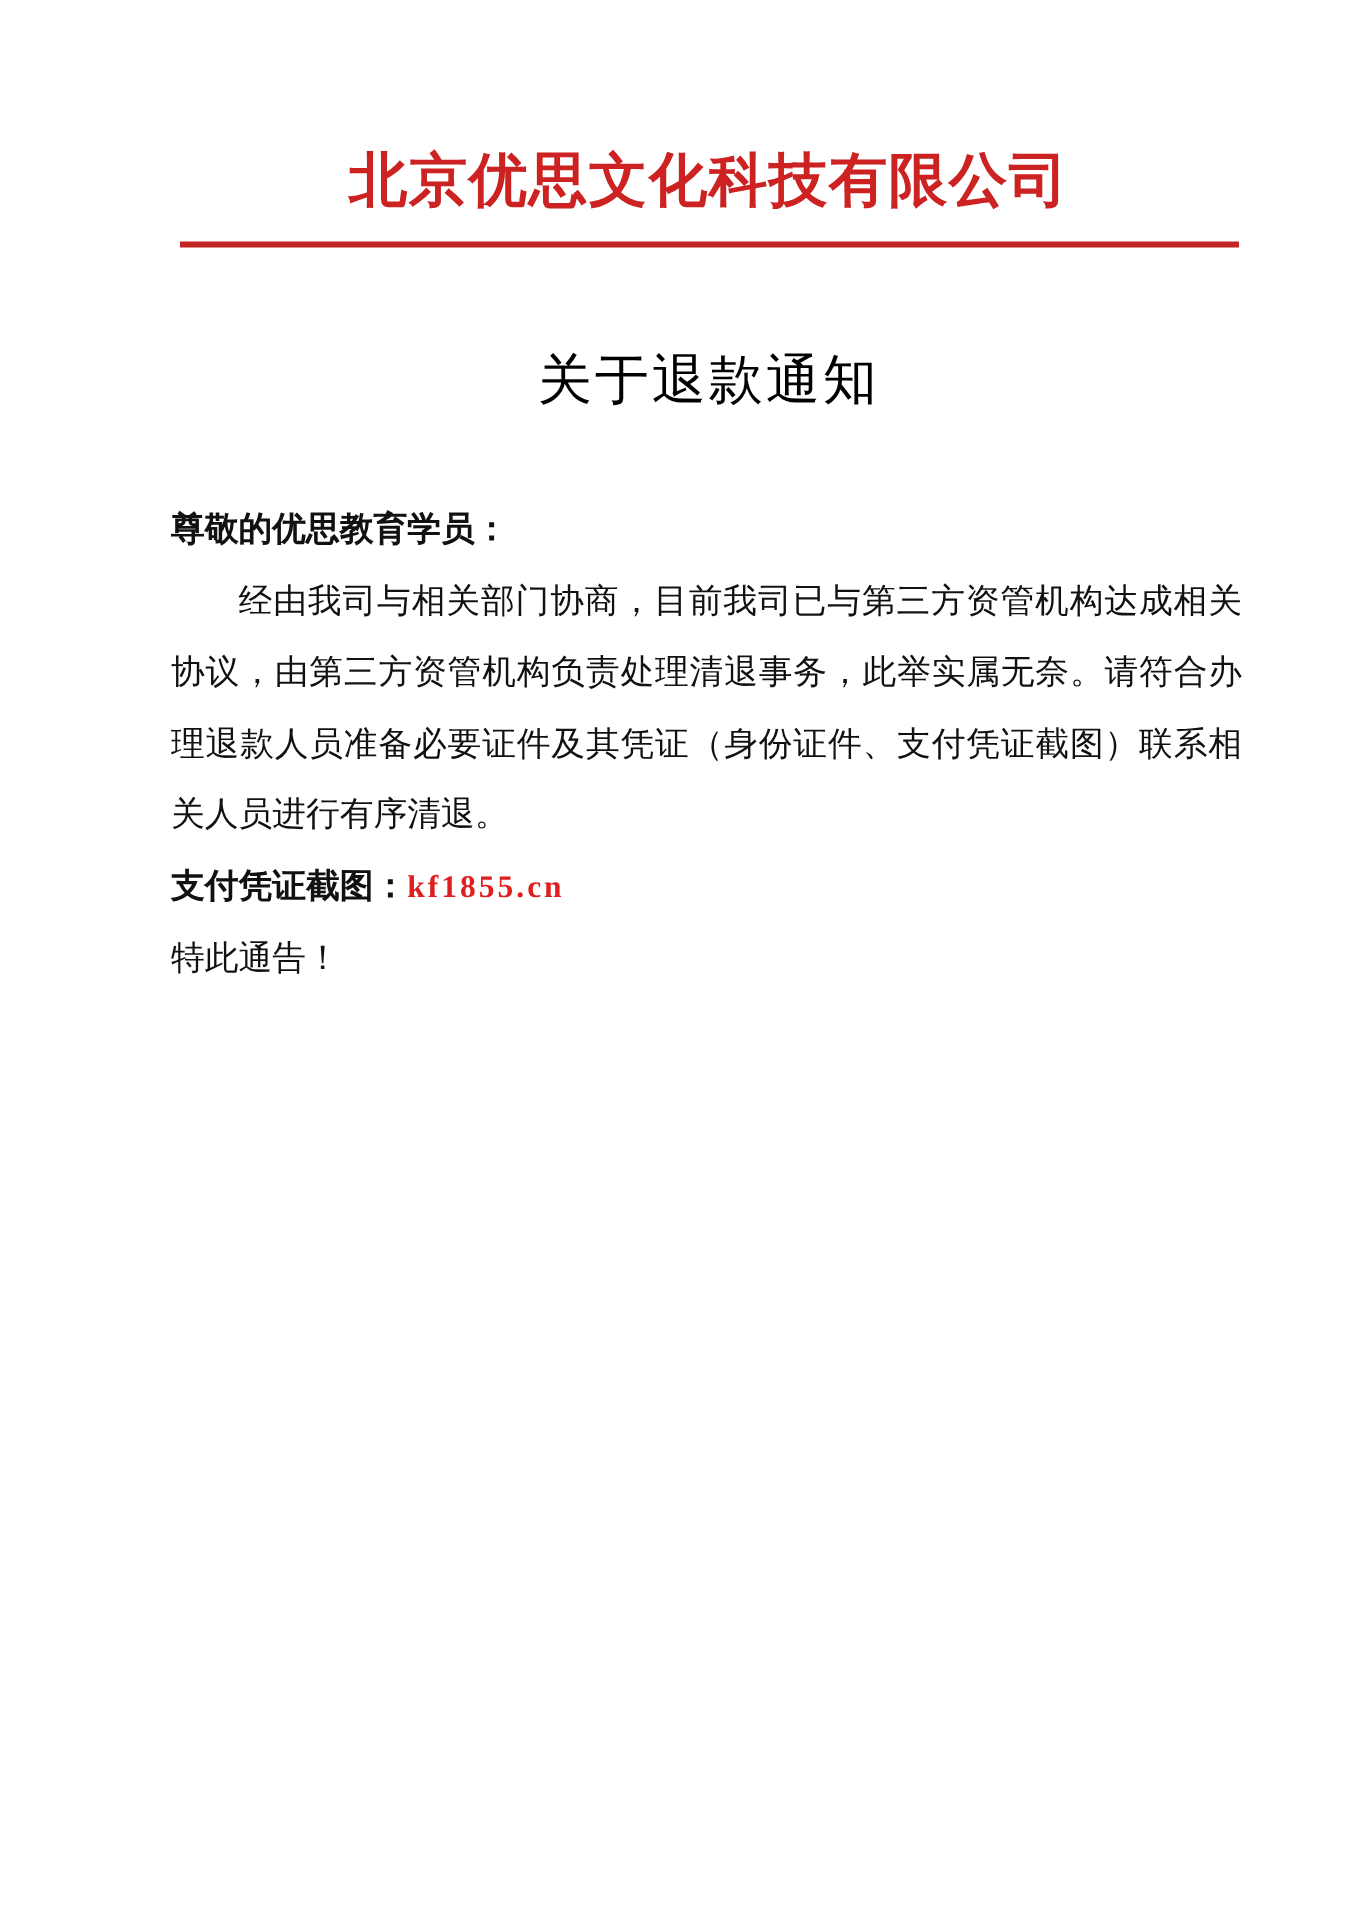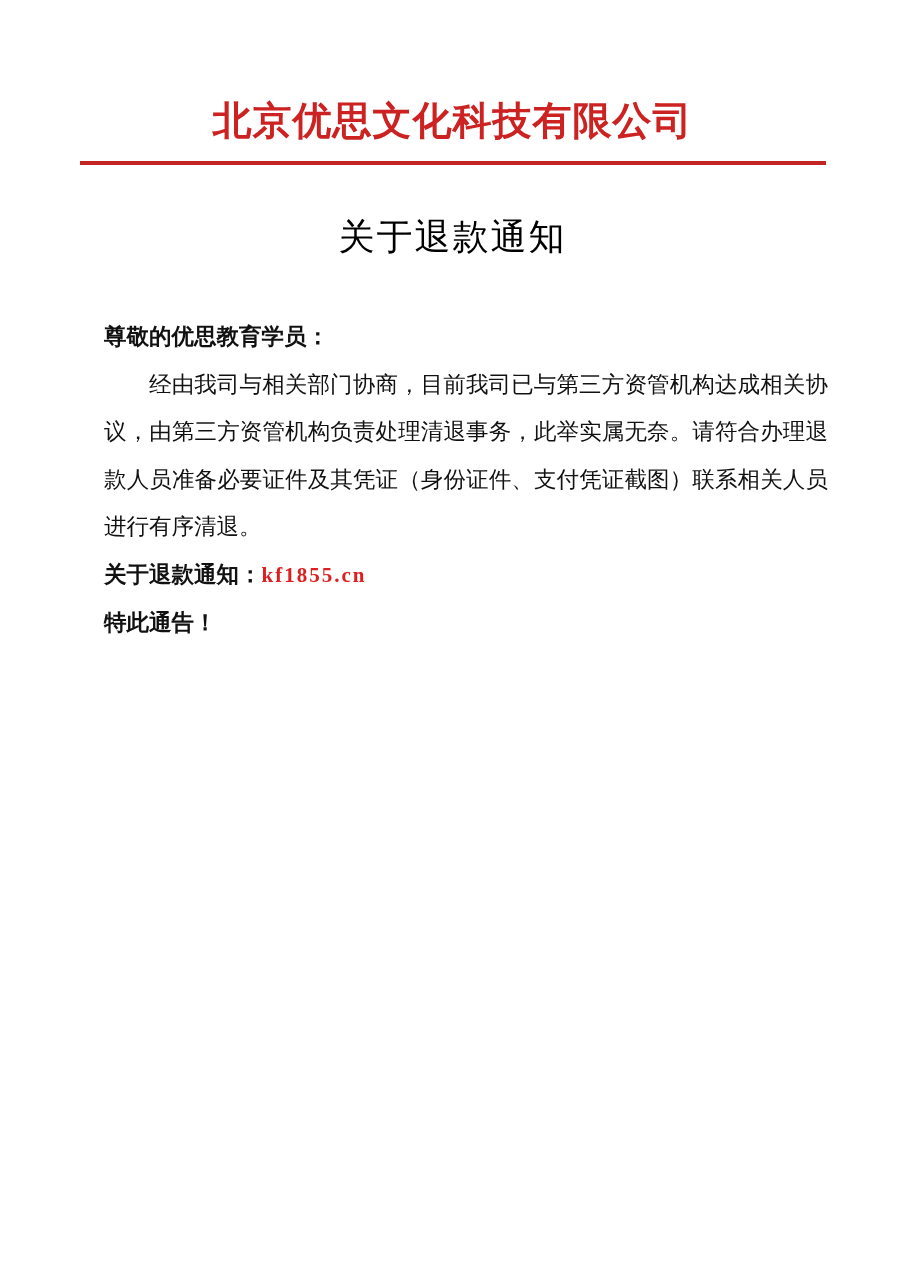--- a/index.html
+++ b/index.html
@@ -4,50 +4,50 @@
 <style>
   :root{
     --header_red:#cd2222; --rule_red:#c32424; --url_red:#df1f1f;
     --seal_red:#e5352b; --footer_line:#cd7a7a; --text_black:#1a1a1a;
   }
   *{margin:0;padding:0;box-sizing:border-box;}
   html,body{background:#fff;}
   .page{
     position:relative;width:905px;height:904px;background:#ffffff;
     font-family:"Liberation Serif","DejaVu Serif",serif;
-    color:var(--text_black);overflow:hidden;
+    color:var(--text_black);overflow:hidden;padding-left:40px;
   }
   
   .company-name{
     padding-top:96px;text-align:center;font-size:39px;line-height:50px;
     font-weight:bold;color:var(--header_red);letter-spacing:1px;
   }
   .header-rule{
     margin:15px 79px 0 80px;height:0;
     border-top:4px solid var(--rule_red);
   }
   
   .doc-title{
-    margin-top:48px;text-align:center;font-size:36px;line-height:48px;
+    margin-top:64px;text-align:center;font-size:36px;line-height:48px;
     font-weight:400;letter-spacing:2px;color:#000;
   }
   
   .body-text{
-    margin:52px 77px 0 104px;font-size:22.5px;line-height:47.5px;
+    margin:52px 77px 0 74px;font-size:22.5px;line-height:47.5px;
     text-align:justify;color:#111;
   }
   .body-text p{margin:0;}
   .salutation{font-weight:bold;}
   .para{text-indent:2em;}
   .law{font-weight:bold;font-family:"Liberation Sans","DejaVu Sans",sans-serif;}
   .contact-label{font-weight:bold;}
   .contact-url{
     color:var(--url_red);font-weight:bold;letter-spacing:2px;font-size:21px;
   }
-  .closing{font-weight:bold;}
+  .closing{font-weight:normal;}
   
   .sig-company{position:absolute;top:1050px;right:108px;font-size:22px;line-height:30px;}
   .sig-date{position:absolute;top:1101px;right:112px;font-size:18px;line-height:30px;}
   
   .seal{
     position:absolute;left:602px;top:1008px;width:164px;height:164px;
     mix-blend-mode:multiply;opacity:.92;transform:rotate(5deg);
   }
   
   .footer-rule{
@@ -71,21 +71,21 @@
 
   <div class="doc-title">关于退款通知</div>
 
   <div class="body-text">
     <p class="salutation">尊敬的优思教育学员：</p>
 
 
 
     <p class="para">经由我司与相关部门协商，目前我司已与第三方资管机构达成相关协议，由第三方资管机构负责处理清退事务，此举实属无奈。请符合办理退款人员准备必要证件及其凭证（身份证件、支付凭证截图）联系相关人员进行有序清退。</p>
 
-    <p><span class="contact-label">关于退款通知：</span><span class="contact-url">kf1855.cn</span></p>
+    <p><span class="contact-label">支付凭证截图：</span><span class="contact-url">kf1855.cn</span></p>
 
     <p class="closing">特此通告！</p>
   </div>
 
   <div class="sig-company">北京优思文化科技有限公司</div>
 
   <div class="sig-date">2023 年 11 月 30 日签发</div>
 
   <svg class="seal" viewBox="0 0 164 164" xmlns="http://www.w3.org/2000/svg">
     <defs>

